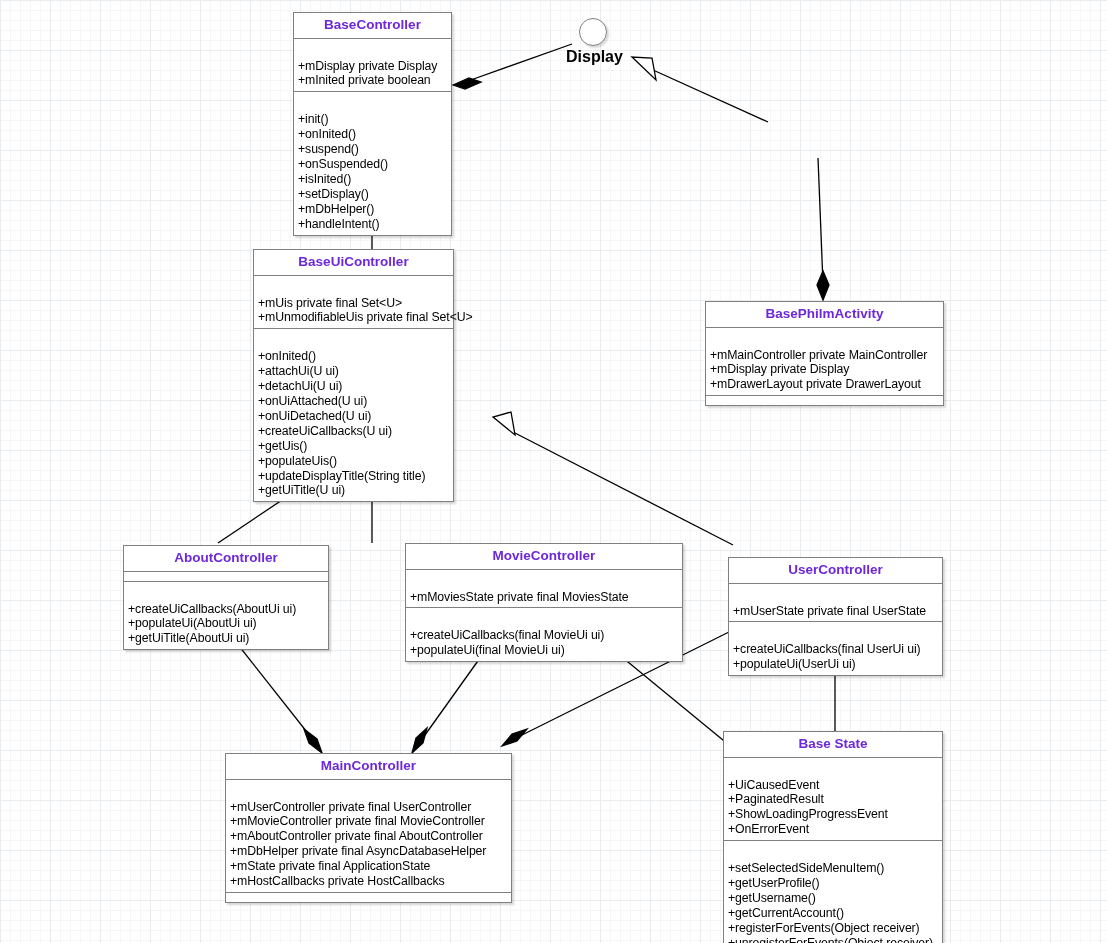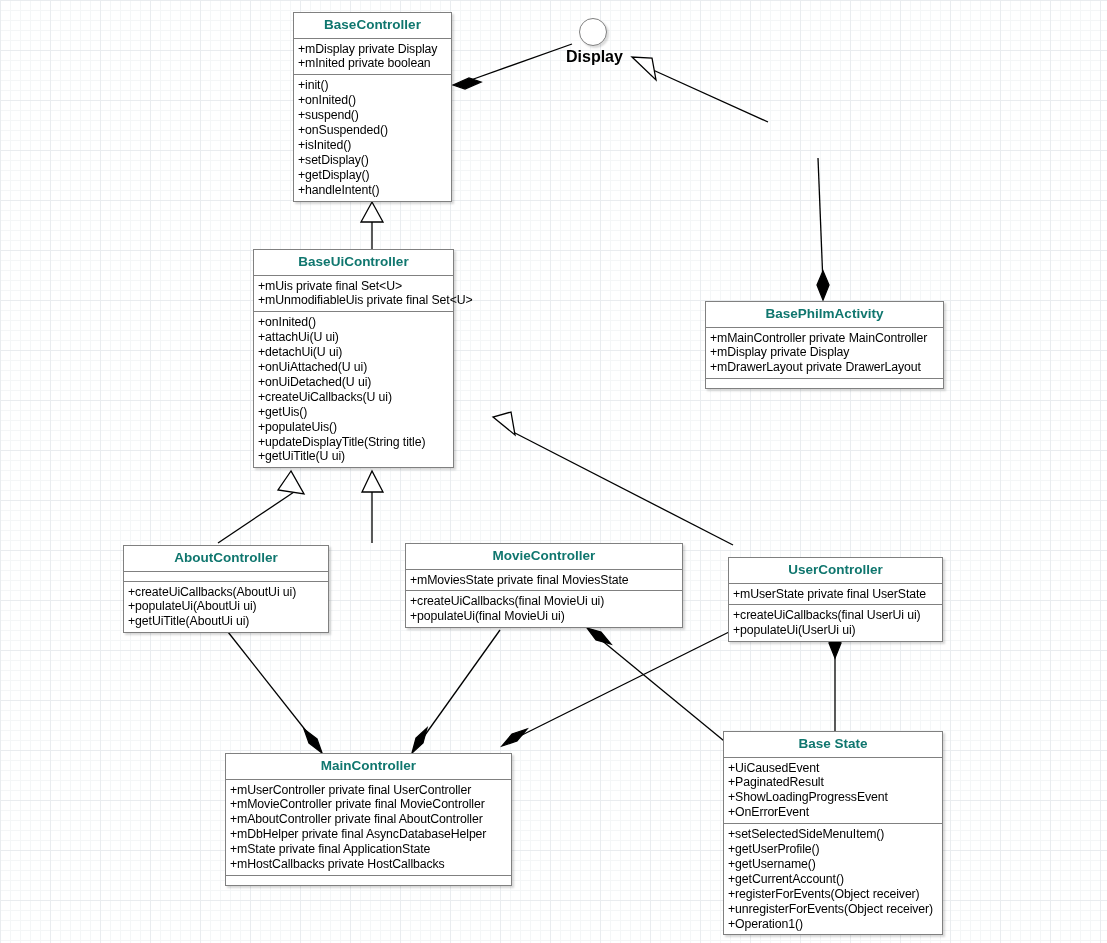--- a/index.html
+++ b/index.html
@@ -35,28 +35,28 @@
     box-sizing: border-box;
     background: #ffffff;
     border: 1.6px solid #808080;
     box-shadow: 2px 2px 2px rgba(0,0,0,0.16);
     z-index: 2;
   }
   .uml-title {
     text-align: center;
     font-weight: bold;
     font-size: 13.5px;
-    color: #0f766e;
+    color: #6d28d9;
     padding: 4px 4px 5px 4px;
     line-height: 1.15;
     white-space: nowrap;
   }
   .uml-compartment {
     border-top: 1.6px solid #808080;
-    padding: 3px 3px 3px 4px;
+    padding: 20px 3px 3px 4px;
   }
   .uml-compartment.empty {
     height: 9px;
     padding: 0;
   }
   .uml-row {
     font-size: 12.3px;
     color: #000000;
     line-height: 14.9px;
     white-space: nowrap;
@@ -142,21 +142,21 @@
       <div class="uml-row">+mDisplay private Display</div>
       <div class="uml-row">+mInited private boolean</div>
     </div>
     <div class="uml-compartment">
       <div class="uml-row">+init()</div>
       <div class="uml-row">+onInited()</div>
       <div class="uml-row">+suspend()</div>
       <div class="uml-row">+onSuspended()</div>
       <div class="uml-row">+isInited()</div>
       <div class="uml-row">+setDisplay()</div>
-      <div class="uml-row">+getDisplay()</div>
+      <div class="uml-row">+mDbHelper()</div>
       <div class="uml-row">+handleIntent()</div>
     </div>
   </div>
 
 
   <div class="uml-class" style="left:253px; top:249px; width:201px;">
     <div class="uml-title">BaseUiController</div>
     <div class="uml-compartment">
       <div class="uml-row">+mUis private final Set&lt;U&gt;</div>
       <div class="uml-row">+mUnmodifiableUis private final Set&lt;U&gt;</div>

